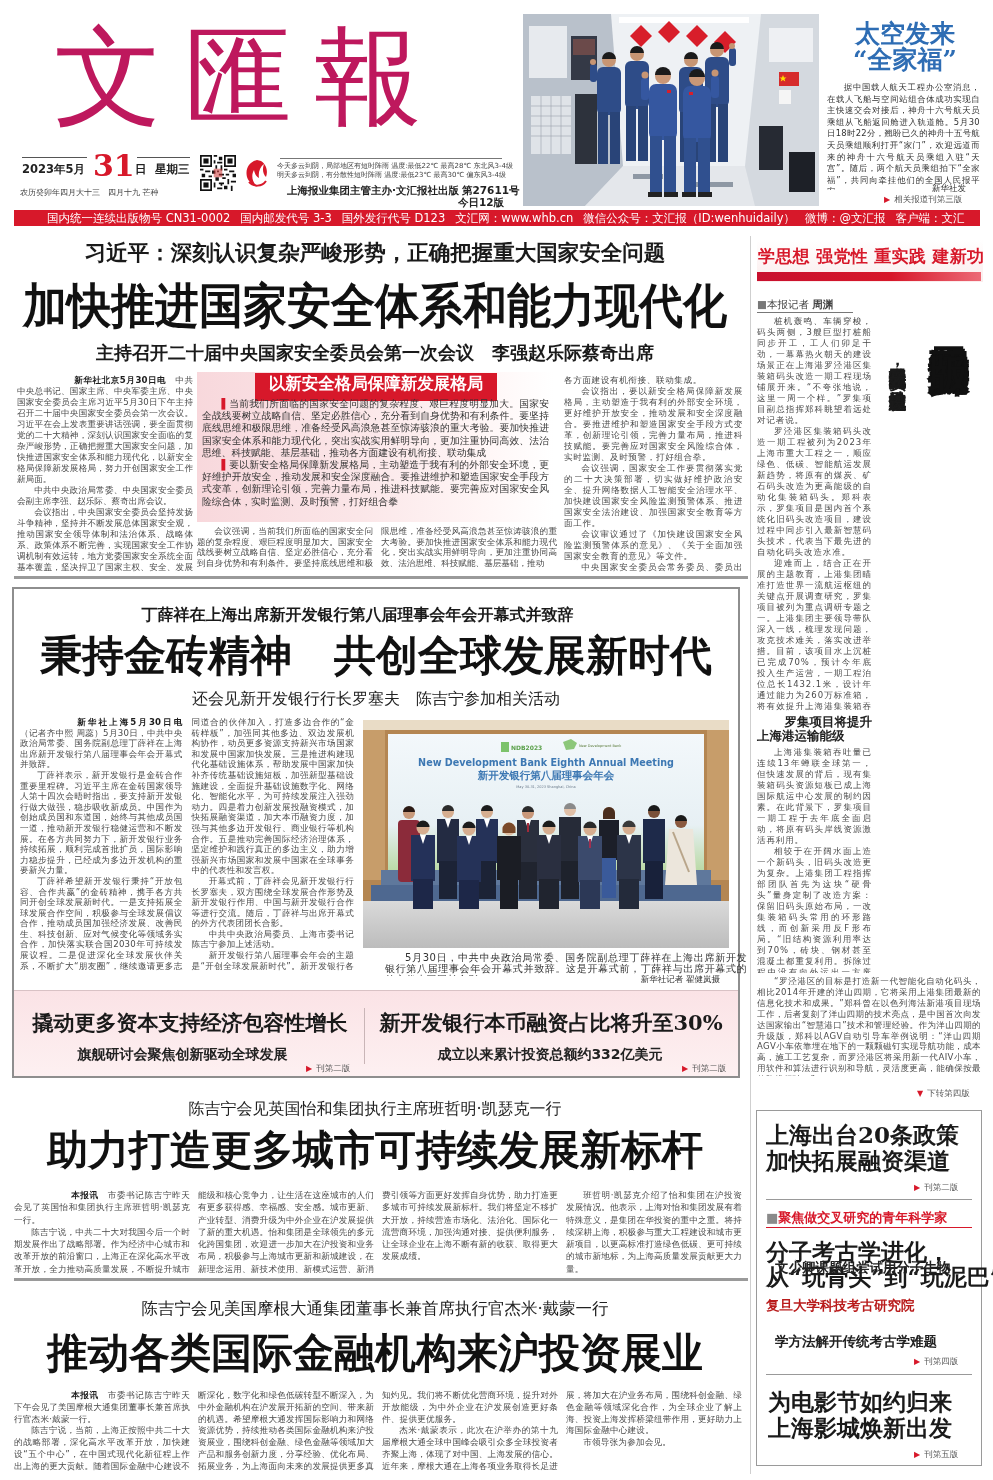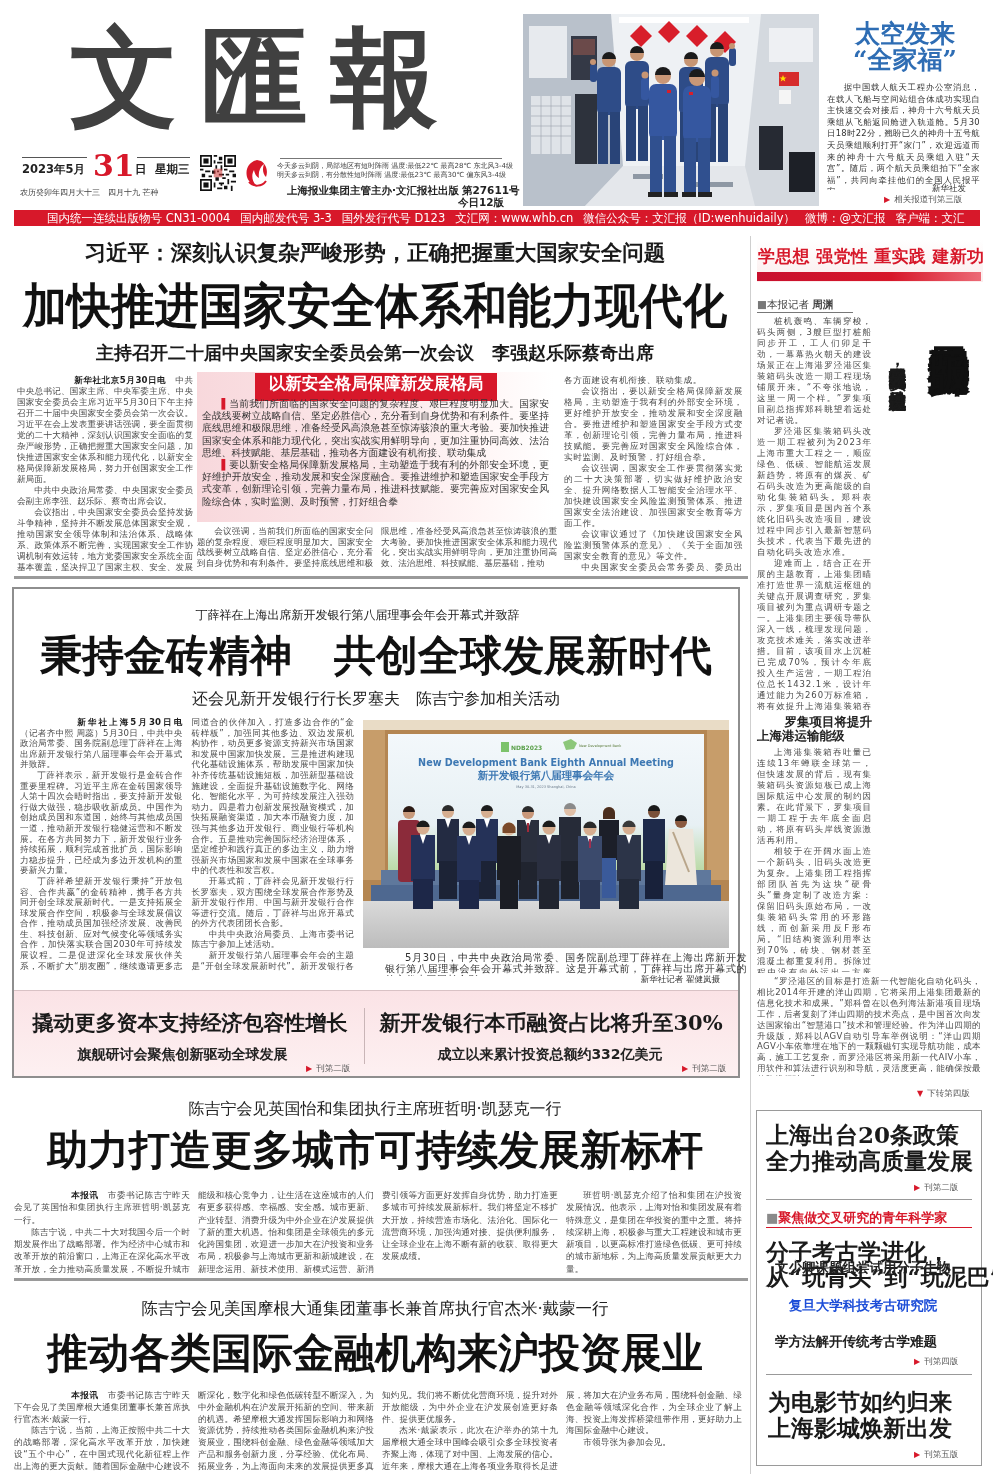--- a/index.html
+++ b/index.html
@@ -19,21 +19,21 @@
 .ref{font-size:8.5px;color:#555;white-space:nowrap;}
 .ref .tri{color:#d7182a;font-size:8px;margin-right:4px;}
 .rule{background:#9a9a9a;}
 .teaser-h{font-family:"DejaVu Serif",serif;font-weight:bold;font-size:21px;color:#1a1a1a;white-space:nowrap;text-align:center;}
 .teaser-s{font-family:"DejaVu Sans",sans-serif;font-weight:bold;font-size:14px;color:#222;white-space:nowrap;text-align:center;}
 .brief-h{font-family:"DejaVu Serif",serif;font-weight:bold;font-size:23px;line-height:27px;color:#1a1a1a;white-space:nowrap;}
 </style>
 </head>
 <body>
 
-<div class="a serif nowrap" style="left:70px;top:12px;font-size:108px;font-weight:bold;color:#404040;letter-spacing:22px;line-height:130px;">文匯報</div>
+<div class="a serif nowrap" style="left:54px;top:12px;font-size:108px;font-weight:normal;color:#be185d;letter-spacing:22px;line-height:130px;">文匯報</div>
 
 <div class="a" style="left:22px;top:157px;width:65px;height:1px;background:#555;"></div>
 <div class="a" style="left:137px;top:157px;width:53px;height:1px;background:#555;"></div>
 <div class="a nowrap" style="left:22px;top:162px;font-size:11.5px;font-weight:bold;color:#222;">2023年5月</div>
 <div class="a serif nowrap" style="left:93px;top:150px;font-size:30px;font-weight:bold;color:#d7182a;line-height:32px;">31</div>
 <div class="a nowrap" style="left:135px;top:162px;font-size:11.5px;font-weight:bold;color:#222;">日</div>
 <div class="a nowrap" style="left:155px;top:162px;font-size:11.5px;font-weight:bold;color:#222;">星期三</div>
 <div class="a nowrap" style="left:20px;top:187px;font-size:8px;color:#444;">农历癸卯年四月大十三　四月十九 芒种</div>
 
 <div class="a" style="left:200px;top:155px;width:36px;height:36px;">
@@ -173,21 +173,21 @@
 <div class="a serif nowrap center" style="left:830px;top:46px;width:150px;font-size:25px;font-weight:bold;color:#2e6db4;line-height:28px;">“全家福”</div>
 <div class="a bt" style="left:827px;top:82px;width:153px;height:108px;font-size:8.4px;line-height:11.6px;letter-spacing:0.3px;color:#333;">
   <p>据中国载人航天工程办公室消息，在载人飞船与空间站组合体成功实现自主快速交会对接后，神舟十六号航天员乘组从飞船返回舱进入轨道舱。5月30日18时22分，翘盼已久的神舟十五号航天员乘组顺利打开“家门”，欢迎远道而来的神舟十六号航天员乘组入驻“天宫”。随后，两个航天员乘组拍下“全家福”，共同向牵挂他们的全国人民报平安。</p>
 </div>
 <div class="a nowrap" style="left:932px;top:183px;font-size:8.5px;color:#333;">新华社发</div>
 <div class="a ref" style="left:884px;top:194px;">
   <span class="tri">▶</span><span>相关报道刊第三版</span>
 </div>
 
 <div class="a nowrap" style="left:14px;top:210px;width:966px;height:16px;background:#d7182a;color:#fff;font-size:11.5px;line-height:16px;padding-left:33px;overflow:hidden;display:flex;gap:10px;">
-  <span>国内统一连续出版物号 CN31-0004</span>
+  <span>国内统一连续出版物号 CN31-0002</span>
   <span>国内邮发代号 3-3</span>
   <span>国外发行代号 D123</span>
   <span>文汇网：www.whb.cn</span>
   <span>微信公众号：文汇报（ID:wenhuidaily）</span>
   <span>微博：@文汇报</span>
   <span>客户端：文汇</span>
 </div>
 
 <div class="a" style="left:750px;top:236px;width:1px;height:1238px;background:#cfcfcf;"></div>
 
@@ -222,21 +222,21 @@
   <p>会议指出，要以新安全格局保障新发展格局，主动塑造于我有利的外部安全环境，更好维护开放安全，推动发展和安全深度融合。要推进维护和塑造国家安全手段方式变革，创新理论引领，完善力量布局，推进科技赋能。要完善应对国家安全风险综合体，实时监测、及时预警，打好组合拳。</p>
   <p>会议强调，国家安全工作要贯彻落实党的二十大决策部署，切实做好维护政治安全、提升网络数据人工智能安全治理水平、加快建设国家安全风险监测预警体系、推进国家安全法治建设、加强国家安全教育等方面工作。</p>
   <p>会议审议通过了《加快建设国家安全风险监测预警体系的意见》、《关于全面加强国家安全教育的意见》等文件。</p>
   <p>中央国家安全委员会常务委员、委员出席会议，中央和国家机关有关部门负责同志列席会议。</p>
 </div>
 
 <div class="a rule" style="left:14px;top:576px;width:734px;height:3px;"></div>
 
 <div class="a" style="left:12px;top:587px;width:728px;height:491px;border:2px solid #8e8e8e;"></div>
 
-<div class="a nowrap center" style="left:14px;top:604px;width:687px;font-size:12px;font-weight:normal;line-height:22px;color:#1a1a1a;">丁薛祥在上海出席新开发银行第八届理事会年会开幕式并致辞</div>
+<div class="a nowrap center" style="left:14px;top:604px;width:687px;font-size:16px;font-weight:bold;line-height:22px;color:#1a1a1a;">丁薛祥在上海出席新开发银行第八届理事会年会开幕式并致辞</div>
 <div class="a serif nowrap center" style="left:14px;top:630px;width:724px;font-size:42px;font-weight:bold;line-height:52px;color:#111;">秉持金砖精神　共创全球发展新时代</div>
 <div class="a serif nowrap center" style="left:14px;top:689px;width:724px;font-size:16px;line-height:20px;color:#222;">还会见新开发银行行长罗塞夫　陈吉宁参加相关活动</div>
 
 <div class="a bt cols2" style="left:20px;top:717px;width:334px;height:262px;column-gap:9px;line-height:10.6px;letter-spacing:0.2px;">
   <p><b>新华社上海5月30日电</b><span>（记者齐中熙 周蕊）5月30日，中共中央政治局常委、国务院副总理丁薛祥在上海出席新开发银行第八届理事会年会开幕式并致辞。</span></p>
   <p>丁薛祥表示，新开发银行是金砖合作重要里程碑。习近平主席在金砖国家领导人第十四次会晤时指出，要支持新开发银行做大做强，稳步吸收新成员。中国作为创始成员国和东道国，始终与其他成员国一道，推动新开发银行稳健运营和不断发展。在各方共同努力下，新开发银行业务持续拓展，顺利完成首批扩员，国际影响力稳步提升，已经成为多边开发机构的重要新兴力量。</p>
   <p>丁薛祥希望新开发银行秉持“开放包容、合作共赢”的金砖精神，携手各方共同开创全球发展新时代。一是支持拓展全球发展合作空间，积极参与全球发展倡议合作，推动成员国加强经济发展、改善民生、科技创新、应对气候变化等领域务实合作，加快落实联合国2030年可持续发展议程。二是促进深化全球发展伙伴关系，不断扩大“朋友圈”，继续邀请更多志同道合的伙伴加入，打造多边合作的“金砖样板”，加强同其他多边、双边发展机构协作，动员更多资源支持新兴市场国家和发展中国家加快发展。三是推进构建现代化基础设施体系，帮助发展中国家加快补齐传统基础设施短板，加强新型基础设施建设，全面提升基础设施数字化、网络化、智能化水平，为可持续发展注入强劲动力。四是着力创新发展投融资模式，加快拓展融资渠道，加大本币融资力度，加强与其他多边开发银行、商业银行等机构合作。五是推动完善国际经济治理体系，坚定维护和践行真正的多边主义，助力增强新兴市场国家和发展中国家在全球事务中的代表性和发言权。</p>
   <p>开幕式前，丁薛祥会见新开发银行行长罗塞夫，双方围绕全球发展合作形势及新开发银行作用、中国与新开发银行合作等进行交流。随后，丁薛祥与出席开幕式的外方代表团团长合影。</p>
   <p>中共中央政治局委员、上海市委书记陈吉宁参加上述活动。</p>
   <p>新开发银行第八届理事会年会的主题是“开创全球发展新时代”。新开发银行各成员国理事、代表以及有关国际组织代表出席理事会年会。</p>
@@ -437,32 +437,32 @@
 <div class="a bt" style="left:757px;top:976px;width:224px;height:100px;font-size:8.5px;letter-spacing:0.4px;line-height:10.9px;">
   <p>“罗泾港区的目标是打造新一代智能化自动化码头，相比2014年开建的洋山四期，它将采用上港集团最新的信息化技术和成果。”郑科曾在以色列海法新港项目现场工作，后者复刻了洋山四期的技术亮点，是中国首次向发达国家输出“智慧港口”技术和管理经验。作为洋山四期的升级版，郑科以AGV自动引导车举例说明：“洋山四期AGV小车依靠埋在地下的一颗颗磁钉实现导航功能，成本高，施工工艺复杂，而罗泾港区将采用新一代AIV小车，用软件和算法进行识别和导航，灵活度更高，能确保按最佳路线行驶。”</p>
 </div>
 <div class="a ref" style="left:917px;top:1088px;">
   <span class="tri">▼</span><span>下转第四版</span>
 </div>
 
 <div class="a" style="left:756px;top:1110px;width:226px;height:356px;border:1.5px solid #9a9a9a;"></div>
 
 <div class="a brief-h" style="left:766px;top:1121px;">上海出台20条政策</div>
-<div class="a brief-h" style="left:766px;top:1147px;">全力推动高质量发展</div>
+<div class="a brief-h" style="left:766px;top:1147px;">加快拓展融资渠道</div>
 <div class="a ref" style="left:914px;top:1182px;">
   <span class="tri">▶</span><span>刊第二版</span>
 </div>
 <div class="a" style="left:766px;top:1199px;width:206px;height:1px;background:#999;"></div>
 
 <div class="a nowrap" style="left:766px;top:1210px;width:206px;font-size:13px;font-weight:bold;line-height:16px;color:#d7182a;border-bottom:1px solid #d7182a;padding-bottom:1px;">
   <span style="color:#8a8a8a;">■</span><span>聚焦做交叉研究的青年科学家</span>
 </div>
 <div class="a brief-h" style="left:766px;top:1238px;">分子考古学进化，</div>
 <div class="a brief-h" style="left:766px;top:1263px;">从“玩骨头”到“玩泥巴”</div>
-<div class="a nowrap" style="left:766px;top:1296px;width:194px;text-align:center;font-size:13.5px;font-weight:bold;line-height:18px;color:#1d4ed8;">复旦大学科技考古研究院</div>
+<div class="a nowrap" style="left:766px;top:1296px;width:194px;text-align:left;font-size:13.5px;font-weight:bold;line-height:18px;color:#b91c1c;">复旦大学科技考古研究院</div>
 <div class="a nowrap" style="left:775px;top:1258px;font-size:13.5px;font-weight:bold;line-height:18px;color:#222;">文少卿课题组尝试用分子生物</div>
 <div class="a nowrap" style="left:775px;top:1332px;font-size:13.5px;font-weight:bold;line-height:18px;color:#222;">学方法解开传统考古学难题</div>
 <div class="a ref" style="left:914px;top:1356px;">
   <span class="tri">▶</span><span>刊第四版</span>
 </div>
 <div class="a" style="left:766px;top:1374px;width:206px;height:1px;background:#999;"></div>
 
 <div class="a brief-h" style="left:768px;top:1388px;">为电影节如约归来</div>
 <div class="a brief-h" style="left:768px;top:1414px;">上海影城焕新出发</div>
 <div class="a ref" style="left:914px;top:1449px;">

